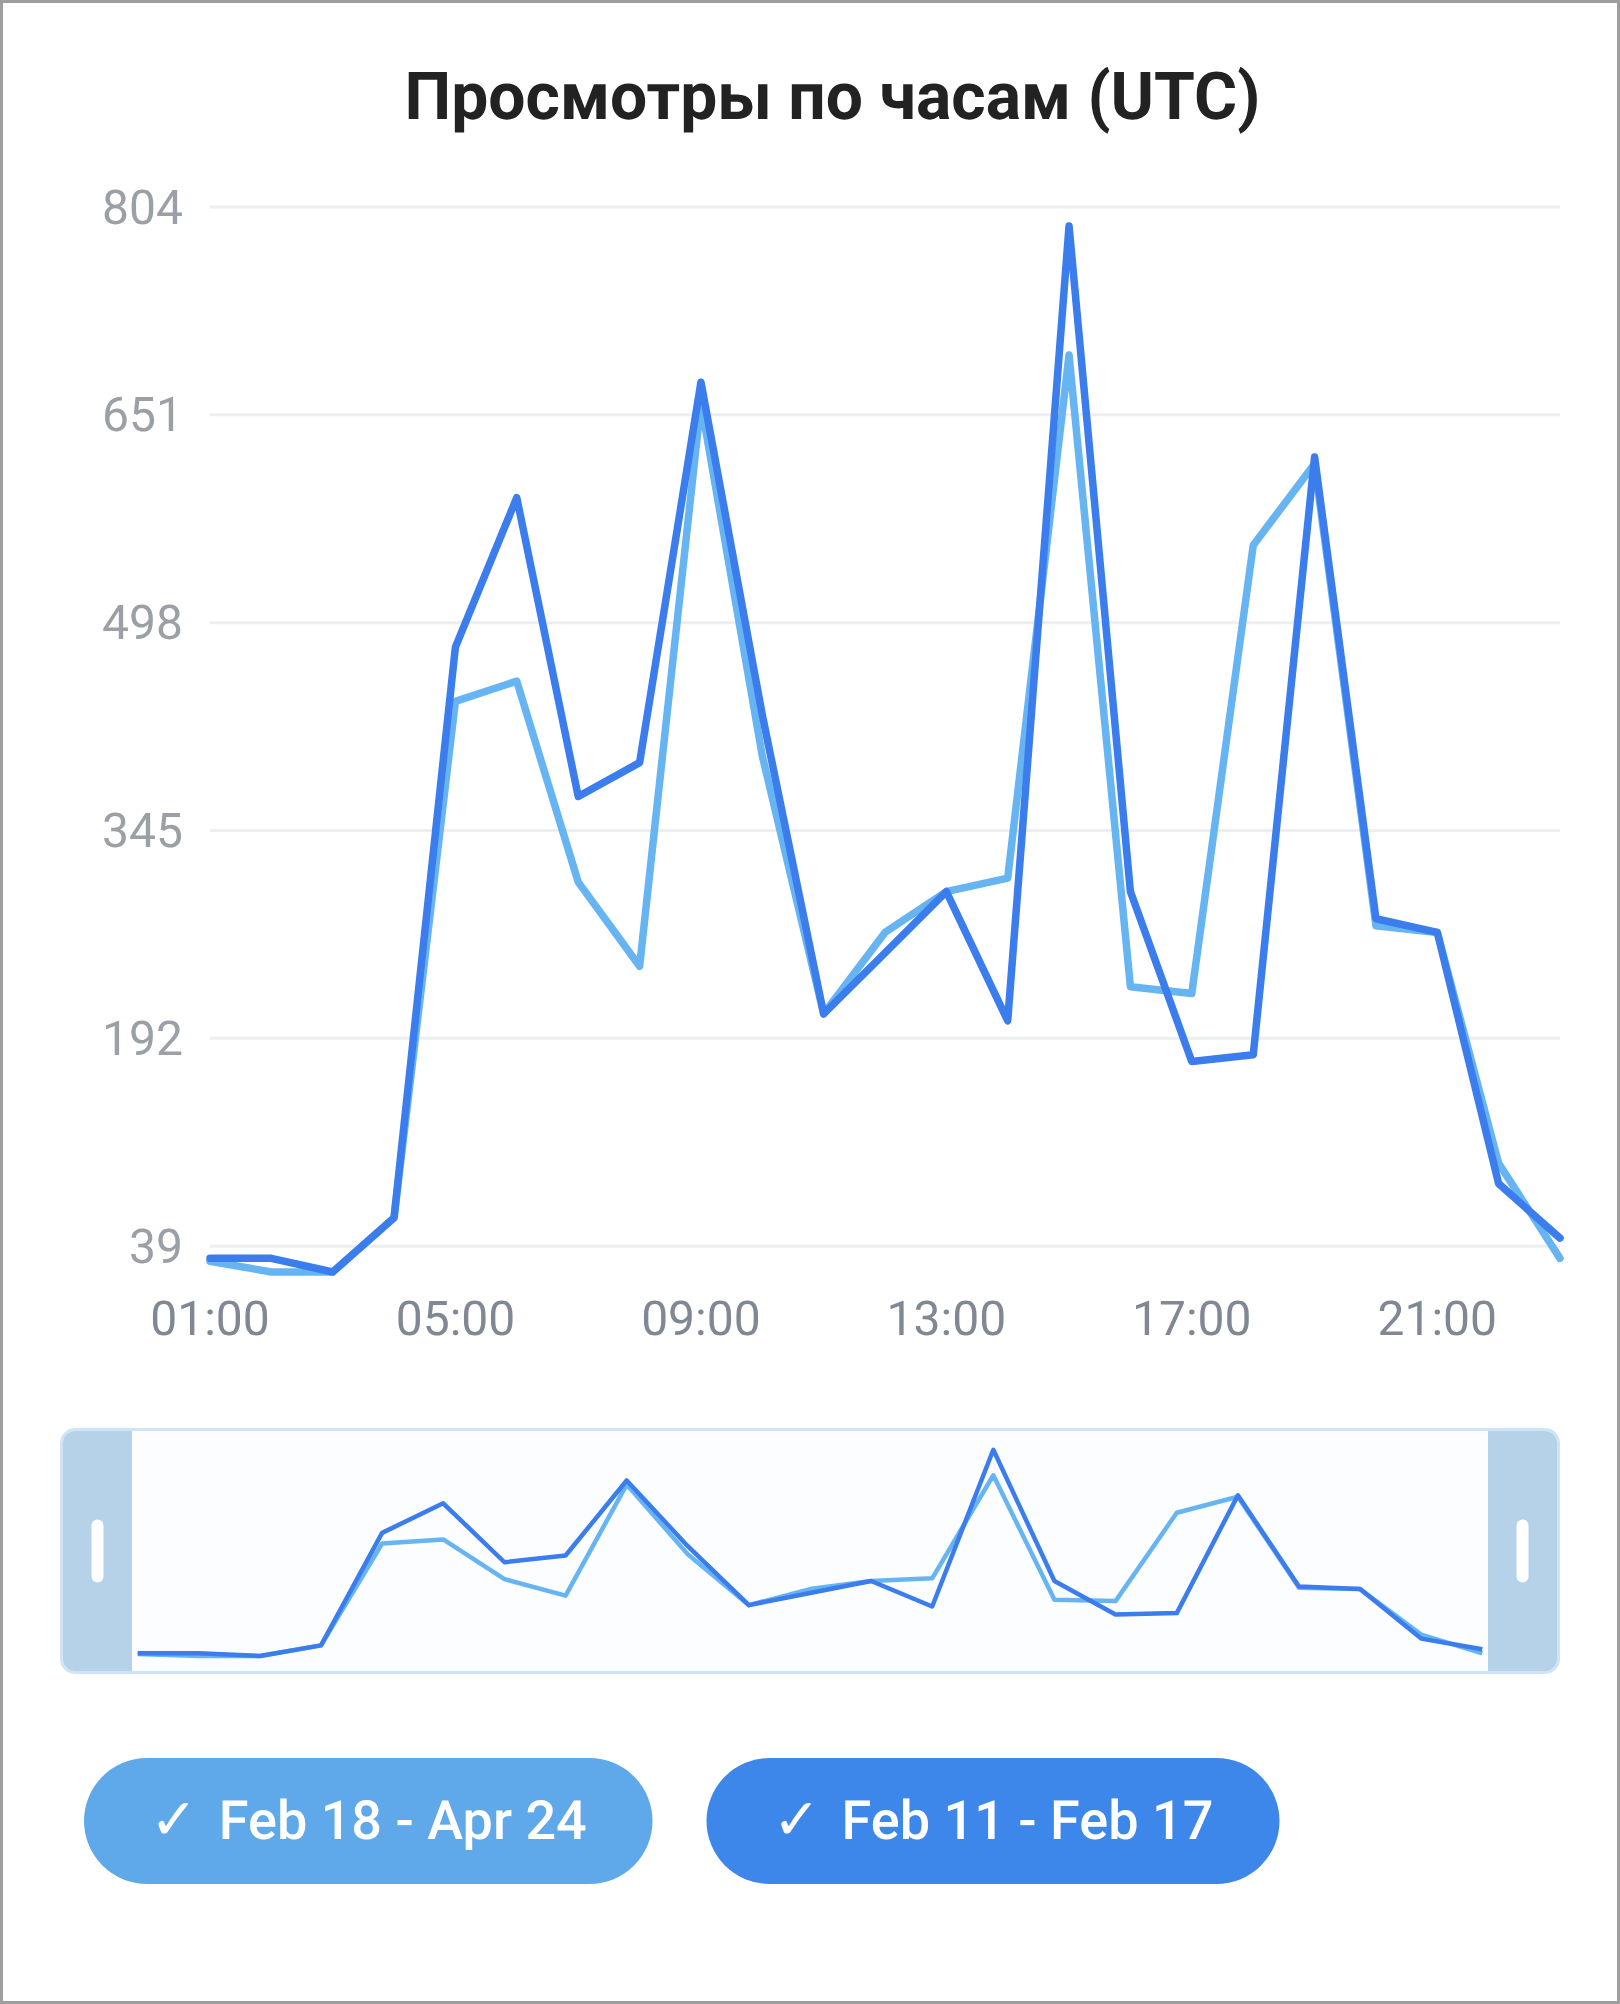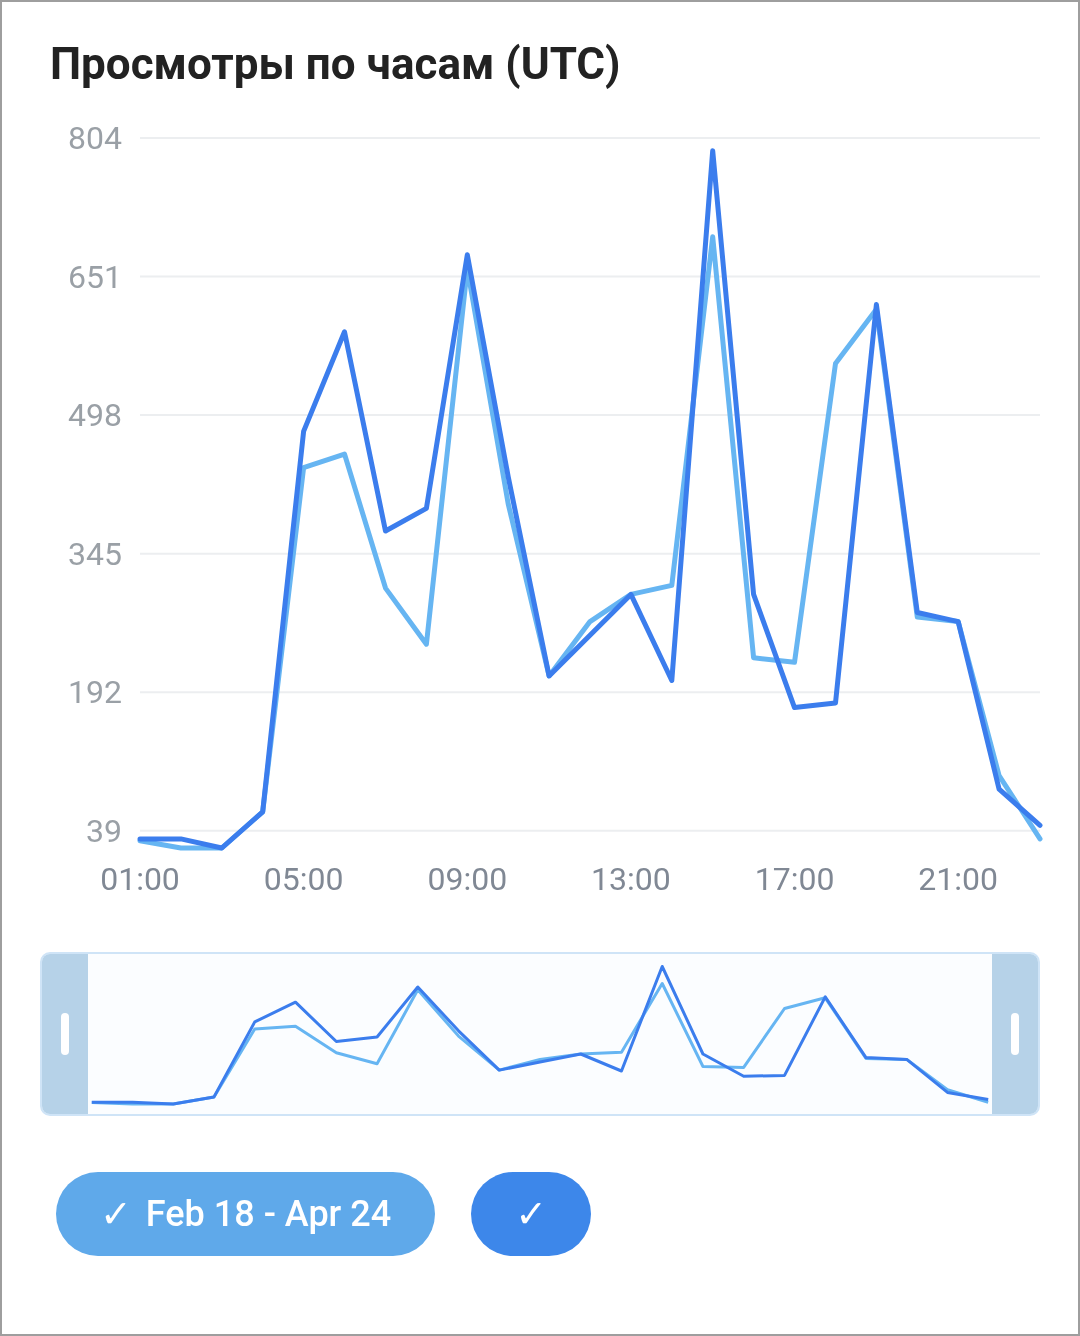--- a/index.html
+++ b/index.html
@@ -1,16 +1,16 @@
 <!DOCTYPE html>
 <html><head>
 <meta charset="utf-8">
 <style>
   html,body{margin:0;padding:0;background:#fff;font-family:-apple-system,BlinkMacSystemFont,"Segoe UI",Roboto,Helvetica,Arial,sans-serif;}
-  .card{box-sizing:border-box;width:1080px;height:1336px;border:2px solid #9e9e9e;padding:36px 18px 40px 18px;position:relative;}
+  .card{box-sizing:border-box;width:1080px;height:1336px;border:2px solid #9e9e9e;padding:36px 18px 40px 18px;position:relative;text-align:center;}
   .title{font-size:44px;font-weight:700;color:#222;margin:0 0 28px 30px;}
   .plot-area{position:relative;width:100%;height:790px;}
   .plot-area svg{position:absolute;top:0;left:0;}
   .y-tick text{fill:#9aa0a6;font-size:32px;}
   .y-tick line{stroke:#eceef0;stroke-width:2;}
   .x-tick text{fill:#808894;font-size:32px;text-anchor:middle;}
   .line-a{stroke:#66b5f2;stroke-width:5;fill:none;stroke-linejoin:round;stroke-linecap:round;}
   .line-b{stroke:#3b7ded;stroke-width:5;fill:none;stroke-linejoin:round;stroke-linecap:round;}
   .mini-wrap{margin:44px 20px 0 20px;height:160px;position:relative;border:2px solid #cfe4f7;border-radius:10px;background:#f5fbff66;}
   .mini-wrap svg{position:absolute;top:0;left:0;}
@@ -94,15 +94,16 @@
       </div>
   </div>
 
   <div class="legend">
     <div class="pill pill-a">
       <span class="chk">✓</span>
       <span>Feb 18 - Apr 24</span>
     </div>
     <div class="pill pill-b">
       <span class="chk">✓</span>
+      <span>Feb 11 - Feb 17</span>
     </div>
   </div>
 </div>
 
 </body></html>

